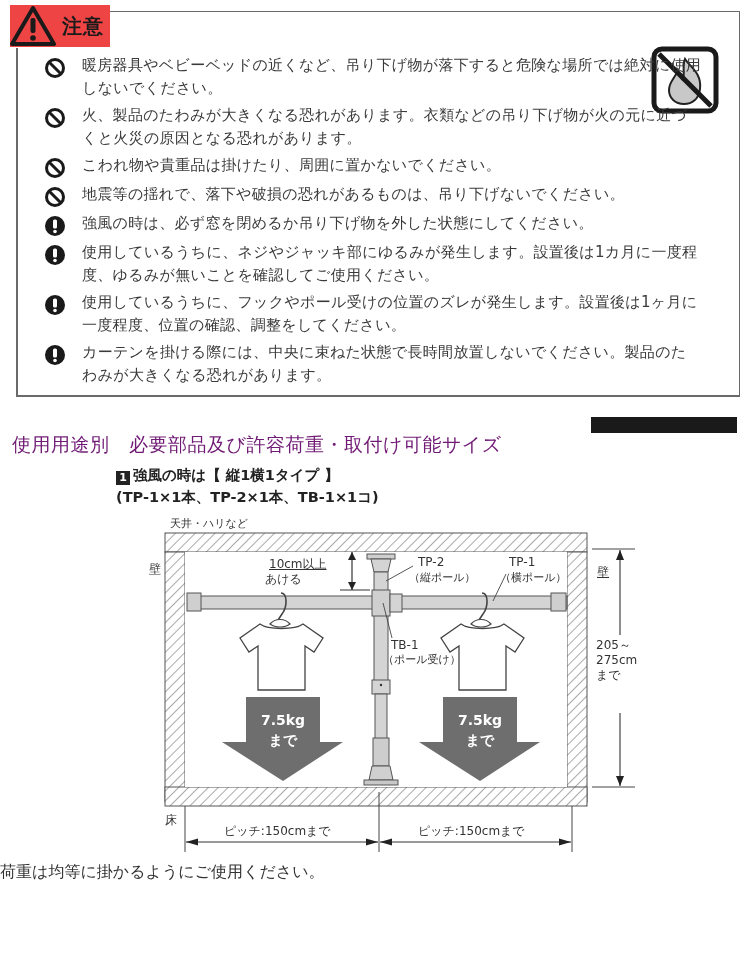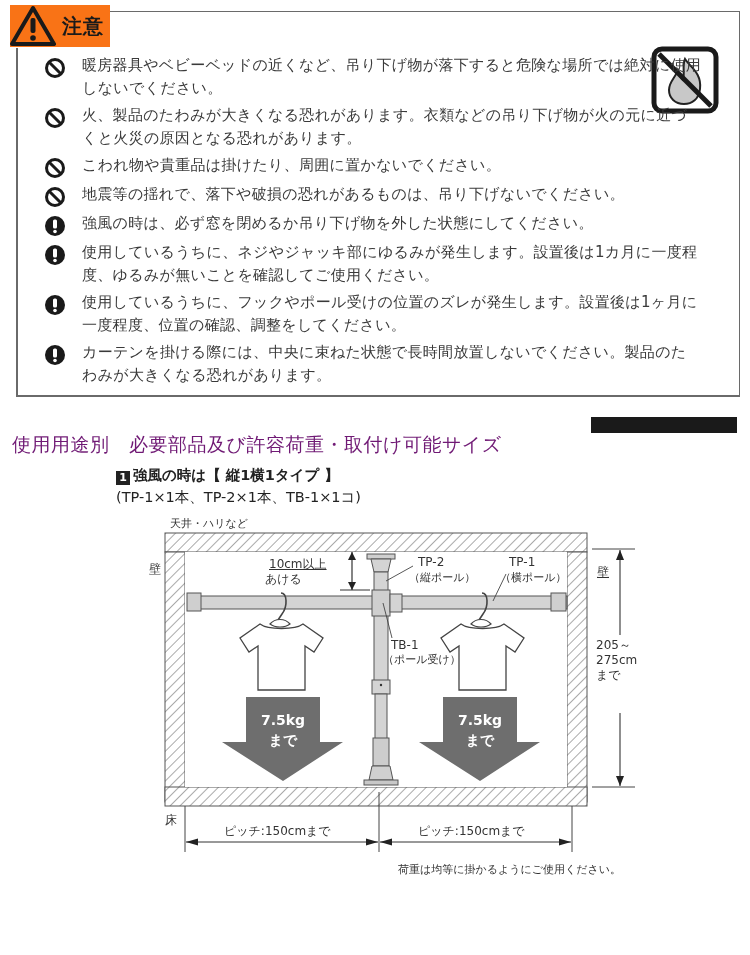--- a/index.html
+++ b/index.html
@@ -11,21 +11,21 @@
     position: absolute; left: 16px; top: 11px; width: 724px; height: 386px;
     border: 1.5px solid #6a6a6a; border-left: none; border-bottom: none;
   }
   .caution-box-left {
     position: absolute; left: 16px; top: 48px; width: 2px; height: 349px; background: #6a6a6a;
   }
   .caution-box-bottom {
     position: absolute; left: 16px; top: 395px; width: 724px; height: 1.5px; background: #6a6a6a;
   }
   .caution-header {
-    position: absolute; left: 10px; top: 5px; height: 42px; background: #f97316;
+    position: absolute; left: 10px; top: 5px; height: 42px; background: #ef4444;
     display: flex; align-items: center; gap: 6px; padding-right: 6px;
   }
   .caution-header .warn-icon { width: 46px; height: 42px; display: block; }
   .caution-title { font-size: 20px; font-weight: bold; color: #1a1a1a; letter-spacing: 1px; }
 
   .no-fire-icon { position: absolute; left: 650px; top: 45px; width: 70px; height: 70px; }
 
   .items { position: absolute; left: 44px; top: 54px; width: 680px; }
   .item { display: flex; align-items: flex-start; margin-bottom: 4px; }
   .item-icon { width: 22px; height: 22px; flex: 0 0 22px; margin-top: 3px; margin-right: 16px; }
@@ -40,29 +40,29 @@
   .section-bar { position: absolute; left: 591px; top: 417px; width: 146px; height: 16px; background: #1a1a1a; }
 
   
   .sub-head {
     position: absolute; left: 116px; top: 464px; font-size: 14.5px; color: #222; line-height: 22px; font-weight: bold;
   }
   .sub-head .num-box {
     display: inline-block; width: 14px; height: 14px; background: #222; color: #fff; font-size: 11px;
     text-align: center; line-height: 14px; margin-right: 3px; vertical-align: -1px;
   }
-  .sub-parts { position: absolute; left: 116px; top: 486px; font-size: 14.5px; color: #222; font-weight: normal; line-height: 22px; }
+  .sub-parts { position: absolute; left: 116px; top: 486px; font-size: 14.5px; color: #222; font-weight: bold; line-height: 22px; }
 
   
   .diagram { position: absolute; left: 0; top: 510px; width: 668px; height: 380px; }
   .lbl { position: absolute; font-size: 11px; color: #333; line-height: 14px; white-space: nowrap; }
   .lbl-big { font-size: 12px; }
   .arrow-text { position: absolute; color: #fff; font-size: 14px; text-align: center; line-height: 20px; font-weight: bold; }
 
-  .footnote { position: absolute; left: 0; width: 621px; top: 862px; text-align: right; font-size: 11px; color: #333; }
+  .footnote { position: absolute; left: 0; width: 621px; top: 862px; text-align: left; font-size: 16px; color: #333; }
 </style>
 </head>
 <body>
 
 <div class="caution-box"></div>
 <div class="caution-box-left"></div>
 <div class="caution-box-bottom"></div>
 
 <div class="caution-header">
   <svg class="warn-icon" viewBox="0 0 46 42">

